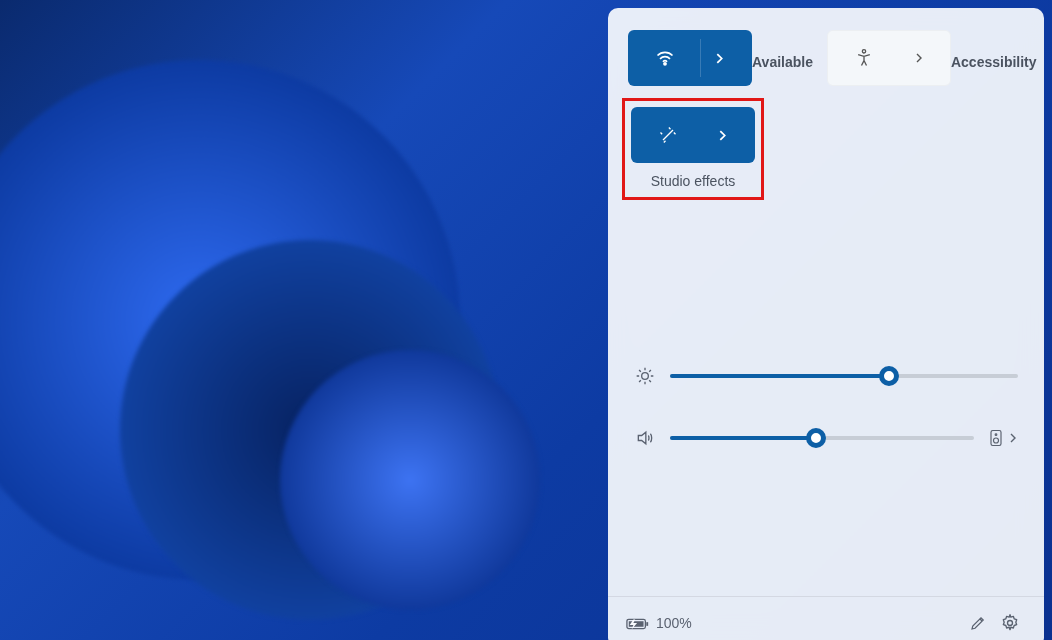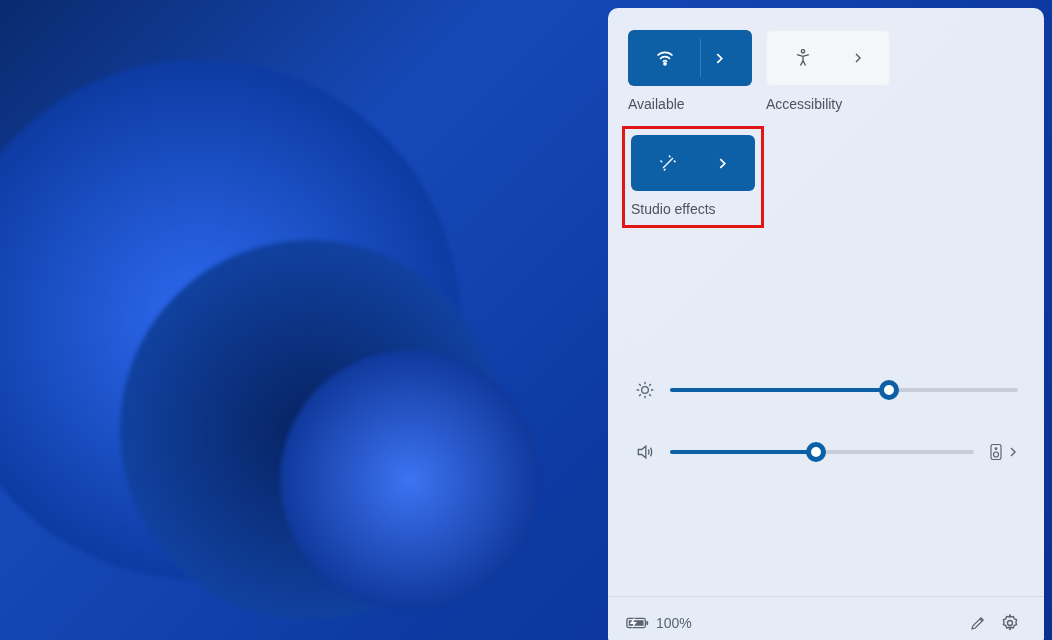--- a/index.html
+++ b/index.html
@@ -13,56 +13,56 @@
     .bg-swirl .s2{width:380px;height:380px;top:240px;left:120px;
       background:radial-gradient(circle,#072261 0%,#1245a8 80%);}
     .bg-swirl .s3{width:260px;height:260px;top:350px;left:280px;
       background:radial-gradient(circle,#3d73f2 0%,#0a3190 80%);}
 
     .panel { position:absolute; top:8px; right:8px; width:436px; height:640px;
       background:rgba(248,250,253,0.93); backdrop-filter:blur(12px);
       border-radius:10px; padding:22px 20px 0 20px; display:flex; flex-direction:column; }
     .grid { display:grid; grid-template-columns:repeat(3,1fr); gap:16px 14px;
       margin-bottom:12px; }
-    .cell { display:flex; flex-direction:column; align-items:flex-start; }
+    .cell { display:flex; flex-direction:row; align-items:center;font-weight:bold; }
 
     .tile { width:124px; height:56px; border-radius:6px; display:flex;
       align-items:center; justify-content:center; cursor:pointer; position:relative; }
     .tile.on { background:#0d5fa6; color:#fff; }
     .tile.off { background:#f4f7fa; color:#555; box-shadow:inset 0 0 0 1px rgba(0,0,0,0.03); }
     .tile .ico { width:48%; display:flex; justify-content:center; align-items:center; }
     .tile .arr { width:40%; display:flex; justify-content:center; align-items:center;
       font-size:14px; }
     .tile.on .div { position:absolute; left:58%; top:16%; bottom:16%; width:1px;
       background:rgba(255,255,255,0.18); }
     .lbl { margin-top:10px; font-size:14px; color:#4b5360; text-align:center;
       line-height:1.25; min-height:18px; }
 
     .row3 { display:grid; grid-template-columns:repeat(3,1fr); gap:16px 14px;
       padding:6px 0 14px 0; }
     .highlight { border:3px solid #e11717; padding:6px; margin:-6px;
-      border-radius:0; display:flex; flex-direction:column; align-items:flex-start; }
+      border-radius:0; display:flex; flex-direction:column; align-items:center; }
 
     .sliders { flex:1; display:flex; flex-direction:column; justify-content:center;
       gap:42px; padding:10px 6px 0 6px; }
     .sld { display:flex; align-items:center; gap:14px; }
     .sld .icon { width:22px; color:#5a6270; font-size:18px; display:flex; justify-content:center;}
     .track { position:relative; flex:1; height:4px; background:#c7cdd6;
       border-radius:3px; cursor:pointer; }
     .fill { position:absolute; left:0; top:0; bottom:0; background:#0d5fa6;
       border-radius:3px; }
     .thumb { position:absolute; top:50%; width:20px; height:20px; border-radius:50%;
       background:#fff; border:5px solid #0d5fa6; transform:translate(-50%,-50%);
       cursor:grab; }
     .tail { display:flex; align-items:center; gap:4px; color:#5a6270; font-size:15px;}
 
     .footer { display:flex; align-items:center; height:52px;
       border-top:1px solid rgba(0,0,0,0.08); margin:0 -20px; padding:0 18px;
       color:#5a6270; font-size:14px; }
-    .footer .batt { display:flex; align-items:center; gap:6px; }
+    .footer .batt { display:flex; align-items:flex-end; gap:6px; }
     .footer .sp { flex:1; }
     .footer .fbtn { width:32px; height:32px; display:flex; align-items:center;
       justify-content:center; cursor:pointer; border-radius:4px; color:#5a6270;}
 
     svg { display:block; }
   </style>
 </head>
 <body>
 
 <div class="bg-swirl">

